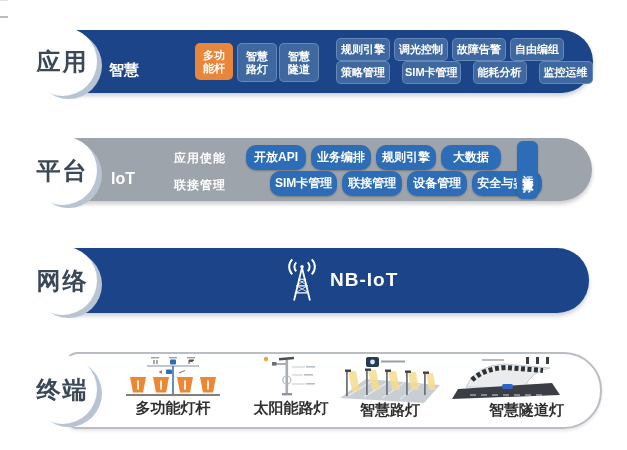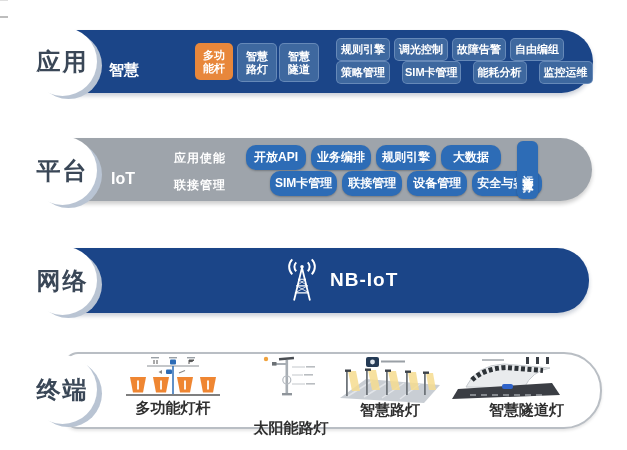--- a/index.html
+++ b/index.html
@@ -159,21 +159,21 @@
     <rect x="26.5" y="5" width="2.6" height="33" fill="#a7adb3"></rect>
     <rect x="16" y="8" width="11" height="2" fill="#a7adb3"></rect>
     <rect x="13" y="7" width="4.5" height="3.6" fill="#6b7075"></rect>
     <circle cx="27.8" cy="25" r="4" fill="none" stroke="#b5bac0" stroke-width="1.2"></circle>
     <path d="M33 12 h13 M33 20 h11 M33 29 h13" stroke="#c3c7cb" stroke-width="1"></path>
     <rect x="47" y="11" width="9" height="1.6" fill="#b9bdc1"></rect>
     <rect x="45" y="19" width="9" height="1.6" fill="#b9bdc1"></rect>
     <rect x="47" y="28" width="9" height="1.6" fill="#b9bdc1"></rect>
     <rect x="23" y="38" width="10" height="2.4" fill="#8f959b"></rect>
   </svg>
-  <div class="caption" style="left:248px;width:86px;top:399px;margin-top:20px;">太阳能路灯</div>
+  <div class="caption" style="left:248px;width:86px;top:399px;">太阳能路灯</div>
 
   <svg class="art" style="left:336px;top:356px;" width="108" height="48" viewBox="0 0 108 48">
     <rect x="30" y="1" width="13" height="10" rx="2" fill="#243a55"></rect>
     <circle cx="36.5" cy="6" r="2.4" fill="#dfe6ee"></circle>
     <rect x="45" y="4.5" width="24" height="2" fill="#9aa0a6"></rect>
     <polygon points="4,42 30,23 104,29 88,47" fill="#c9ced4"></polygon>
     <path d="M12 40 L36 25 M28 41 L52 26 M46 42 L68 27 M64 43 L84 28" stroke="#e2e5e9" stroke-width="1.5"></path>
     <g>
       <rect x="10" y="15" width="1.8" height="25" fill="#6f757b"></rect>
       <polygon points="12,15 20,15 24,35 16,35" fill="#f6dc8f" opacity=".85"></polygon>

